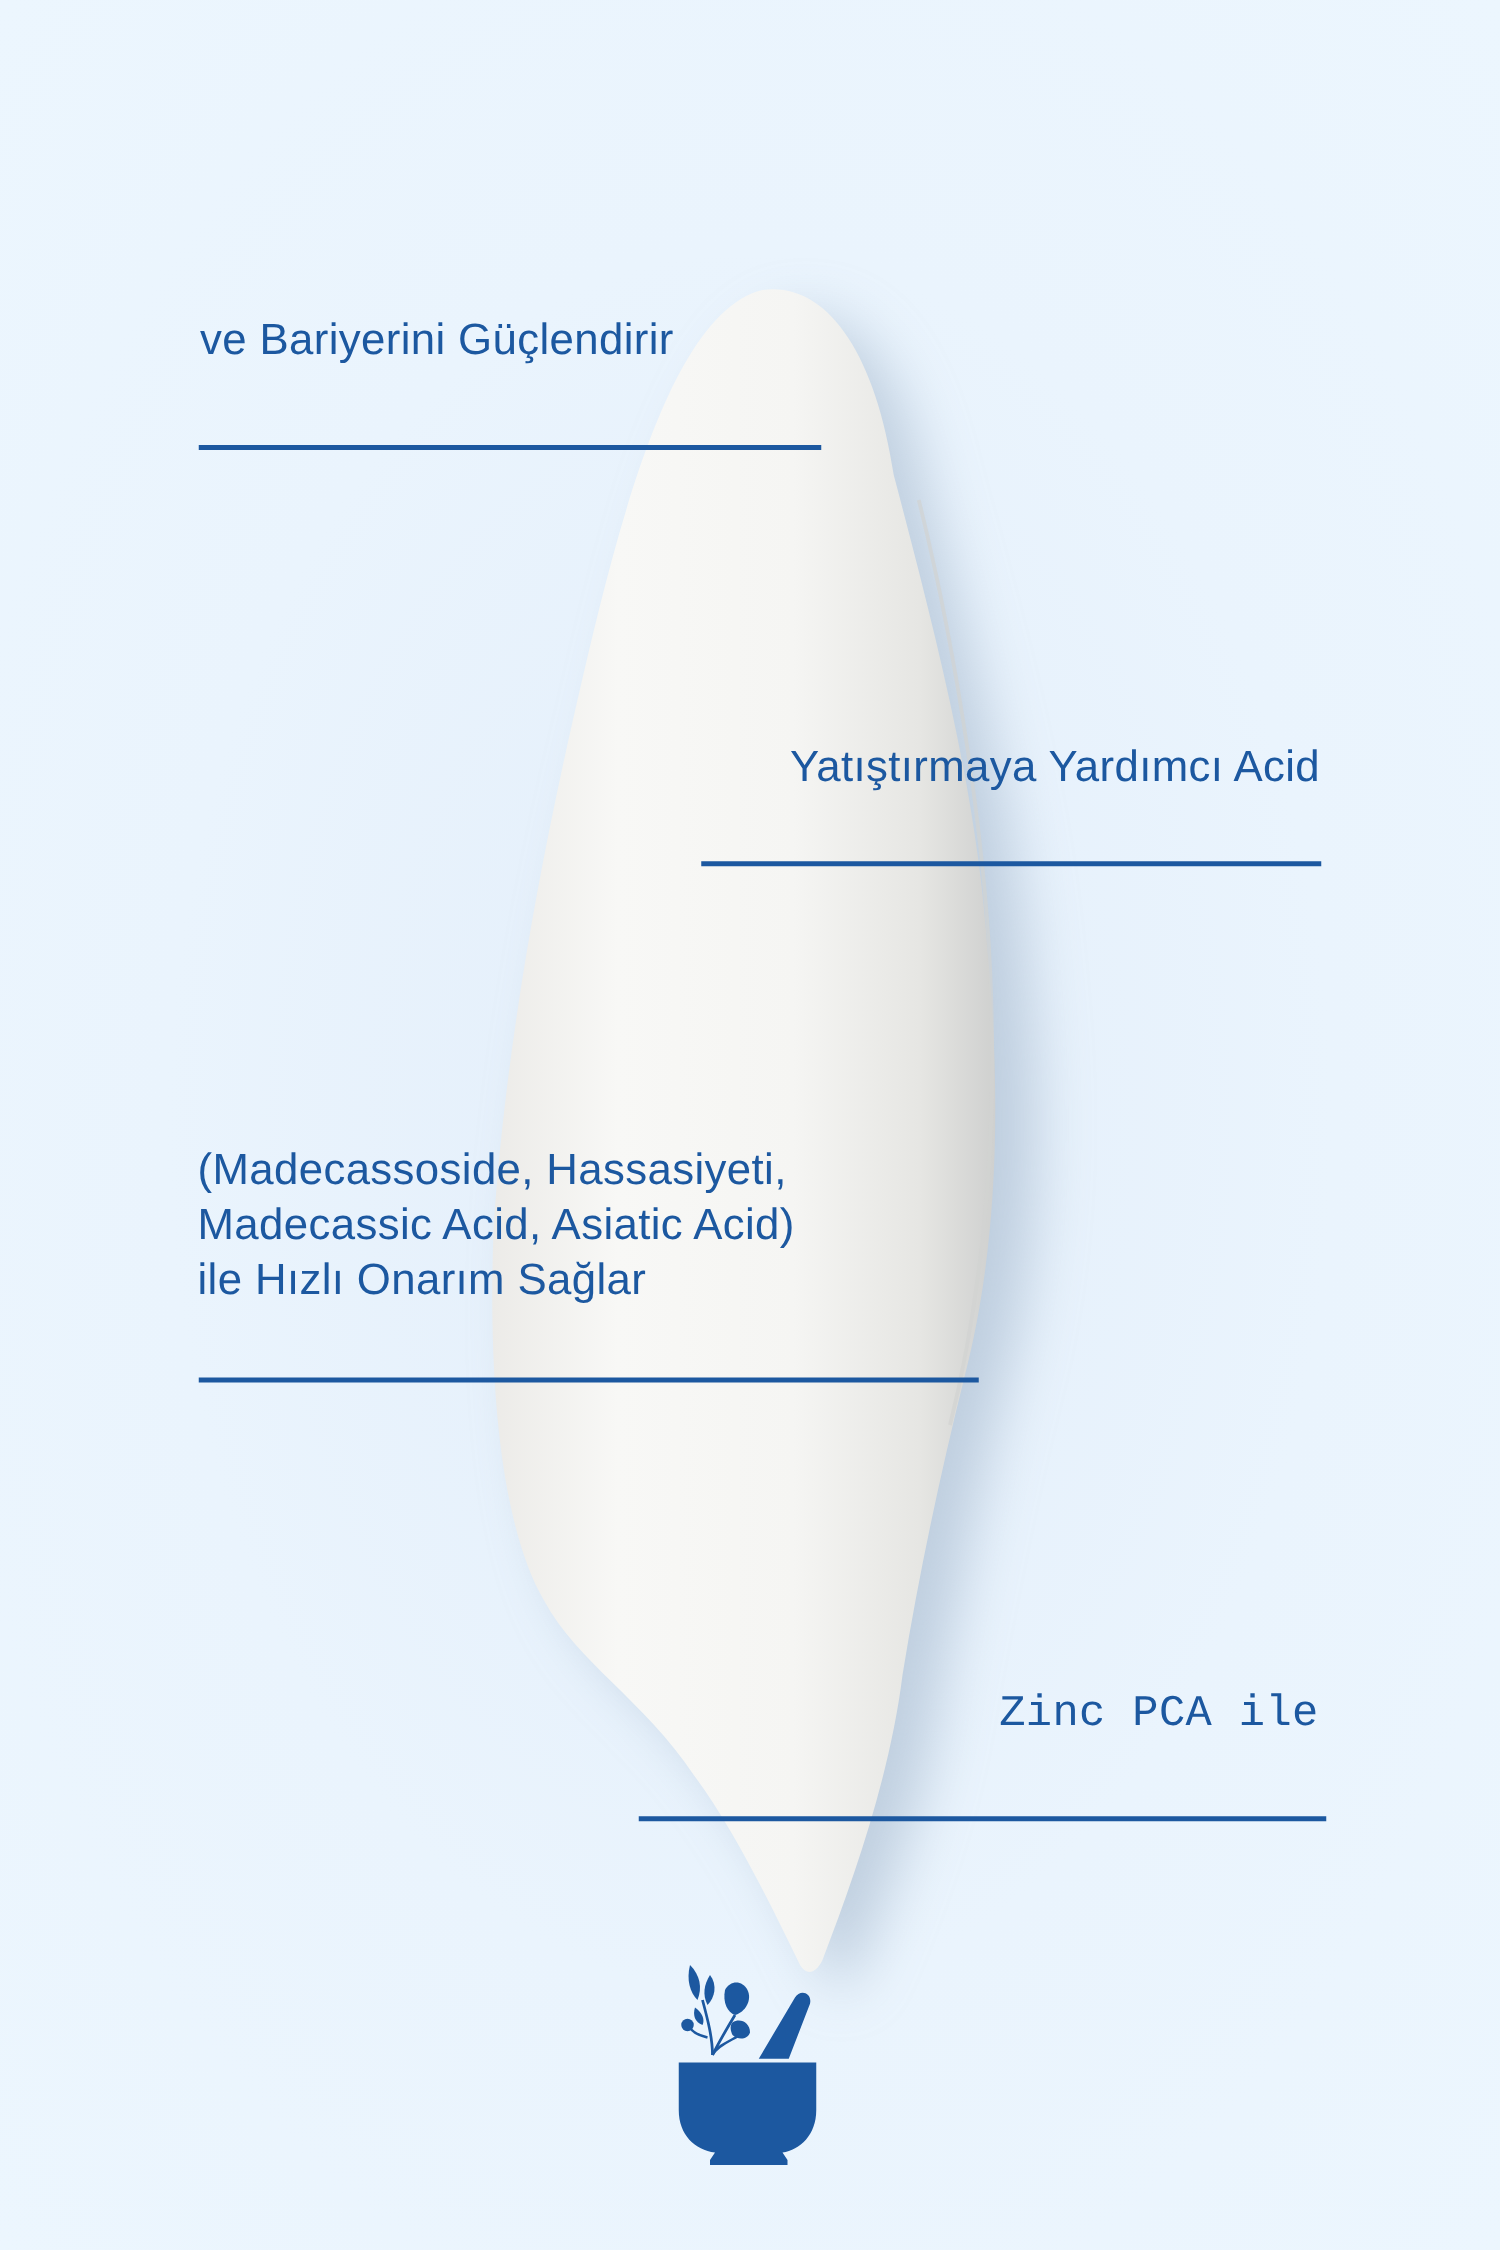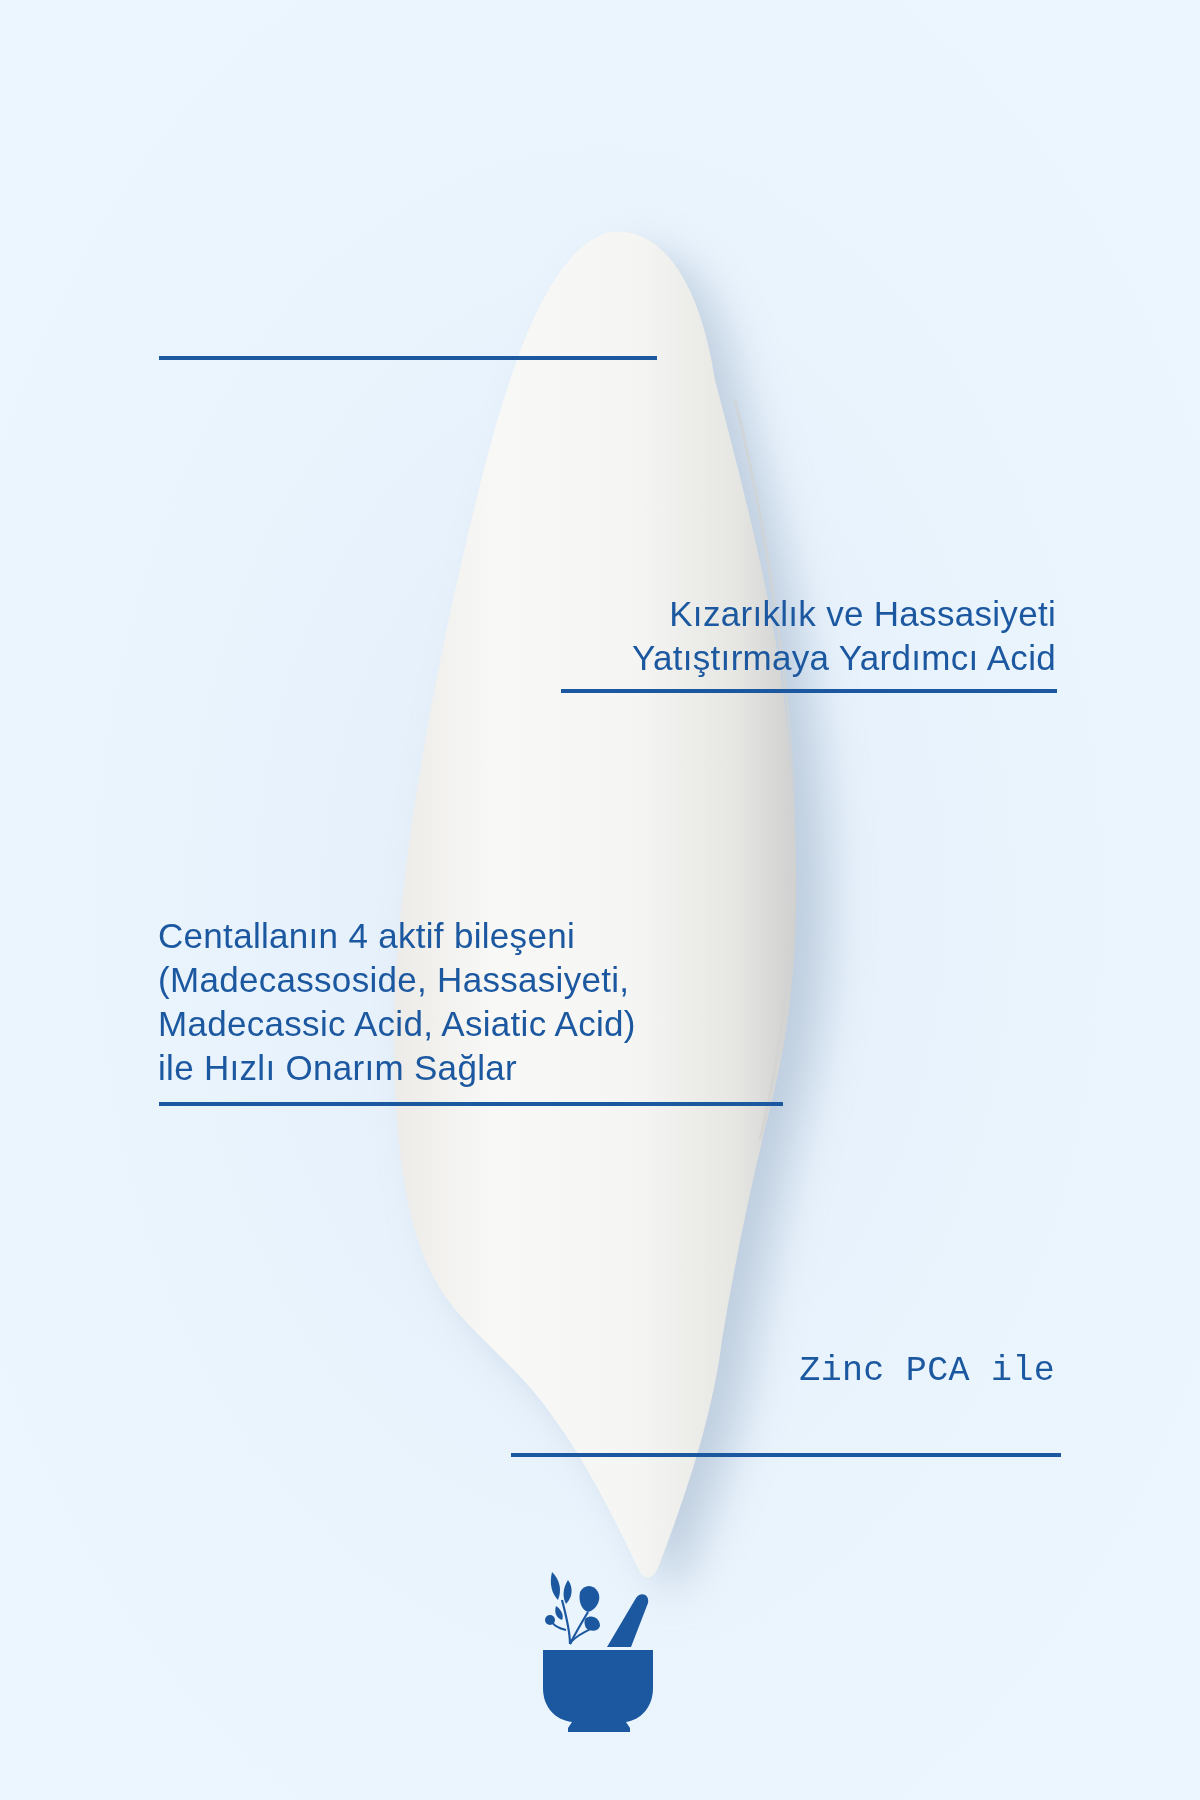--- a/index.html
+++ b/index.html
@@ -28,31 +28,30 @@
       <stop offset="0.85" stop-color="#e6e6e3"></stop>
       <stop offset="1" stop-color="#cfd0cf"></stop>
     </linearGradient>
   </defs>
   <path d="M610 240 C 660 230, 700 280, 720 380 C 760 520, 790 640, 800 760 C 815 900, 805 1010, 780 1100 C 760 1180, 745 1260, 730 1340 C 720 1420, 690 1500, 660 1570 C 655 1580, 648 1582, 645 1575 C 620 1520, 590 1460, 560 1420 C 520 1360, 470 1330, 440 1280 C 405 1220, 395 1100, 400 980 C 408 860, 430 720, 470 560 C 500 430, 540 260, 610 240 Z" fill="#9fb2c8" opacity="0.55" filter="url(#sh)" transform="translate(22,14)"></path>
   <path d="M610 232 C 660 225, 700 280, 715 380 C 752 520, 782 640, 790 760 C 803 900, 795 1010, 772 1100 C 752 1180, 735 1260, 722 1340 C 712 1420, 684 1500, 658 1568 C 652 1580, 645 1580, 640 1572 C 615 1520, 585 1460, 555 1420 C 515 1360, 462 1330, 435 1280 C 400 1220, 390 1100, 395 980 C 403 860, 425 720, 462 560 C 492 430, 535 250, 610 232 Z" fill="url(#cg)"></path>
   <path d="M735 400 C 765 520, 790 680, 793 800 C 798 940, 780 1060, 760 1140" fill="none" stroke="#d2d3d2" stroke-width="3" opacity="0.7"></path>
 </svg>
 
 <div class="callout" style="left:160px; top:250px;">
+  <span class="line">ve Bariyerini Güçlendirir</span>
 </div>
 <div class="rule" style="left:159px; top:356px; width:498px;"></div>
 
 <div class="callout right" style="right:144px; top:592px;">
-  <span class="line">Kızarıklık ve Hassasiyeti</span>
   <span class="line">Yatıştırmaya Yardımcı Acid</span>
 </div>
 <div class="rule" style="left:561px; top:689px; width:496px;"></div>
 
 <div class="callout" style="left:158px; top:914px;">
-  <span class="line">Centallanın 4 aktif bileşeni</span>
   <span class="line">(Madecassoside, Hassasiyeti,</span>
   <span class="line">Madecassic Acid, Asiatic Acid)</span>
   <span class="line">ile Hızlı Onarım Sağlar</span>
 </div>
 <div class="rule" style="left:159px; top:1102px; width:624px;"></div>
 
 <div class="callout right" style="right:145px; top:1349px;font-family:Liberation Mono, monospace;">
   <span class="line">Zinc PCA ile</span>
 </div>
 <div class="rule" style="left:511px; top:1453px; width:550px;"></div>

